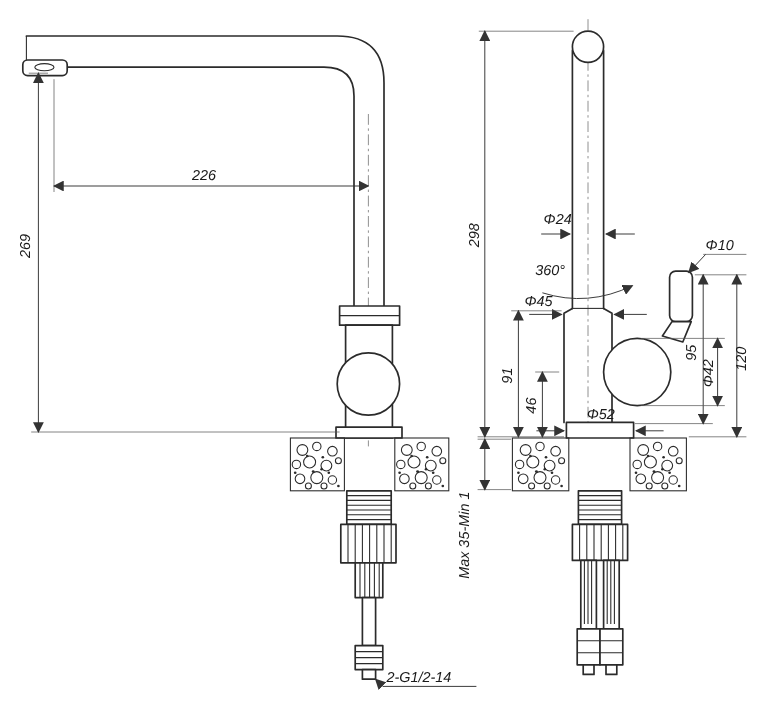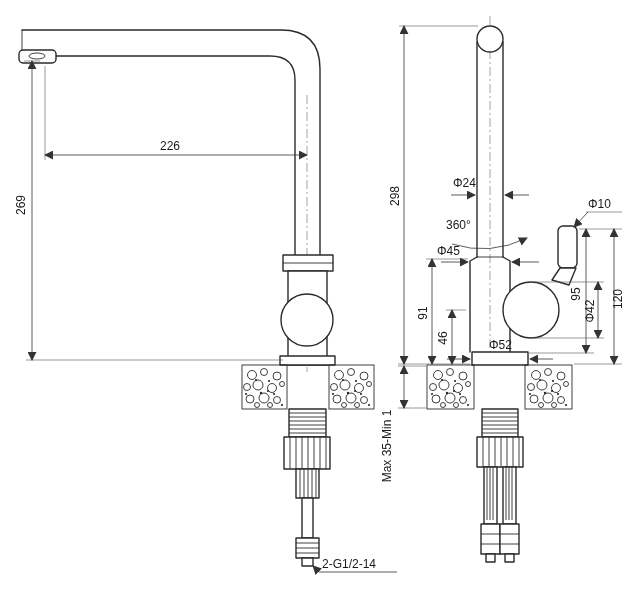--- a/index.html
+++ b/index.html
@@ -1,17 +1,17 @@
 <!DOCTYPE html>
 <html><head>
 <meta charset="utf-8">
 <style>
   html,body{margin:0;padding:0;background:#fff;}
   .stage{width:644px;height:600px;background:#ffffff;position:relative;overflow:hidden;
-         font-family:"Liberation Sans",sans-serif;}
+         font-family:"Liberation Sans",sans-serif;font-style:italic;}
   svg{display:block;}
   svg text{font-family:"Liberation Sans",sans-serif;font-size:12px;fill:#1a1a1a;}
   .out {fill:none;stroke:#2b2b2b;stroke-width:1.4;stroke-linejoin:round;stroke-linecap:round;}
   .out2{fill:none;stroke:#2b2b2b;stroke-width:0.9;}
   .fillw{fill:#ffffff;stroke:#2b2b2b;stroke-width:1.4;stroke-linejoin:round;}
   .dim{stroke:#333333;stroke-width:0.8;fill:none;}
   .ext{stroke:#555555;stroke-width:0.6;fill:none;}
   .cl {stroke:#666666;stroke-width:0.6;stroke-dasharray:9 3 2 3;fill:none;}
   .peb{fill:#ffffff;stroke:#2b2b2b;stroke-width:0.9;}
   .dot{fill:#2b2b2b;stroke:none;}

